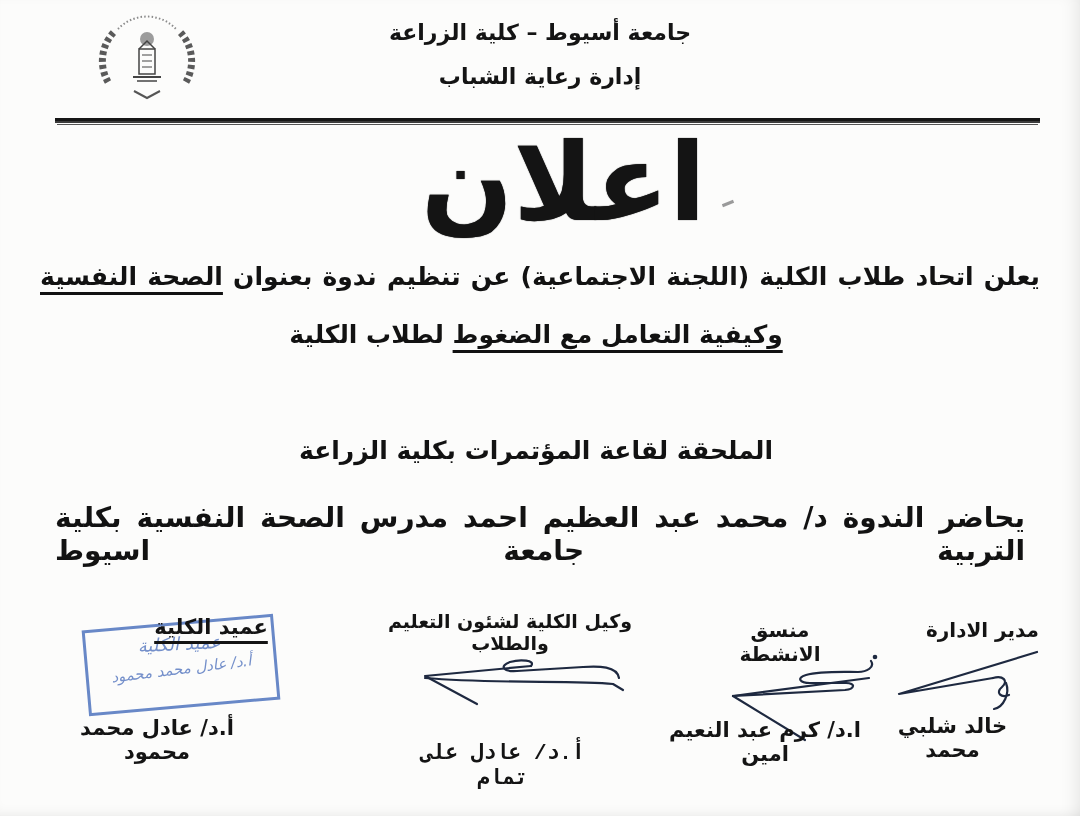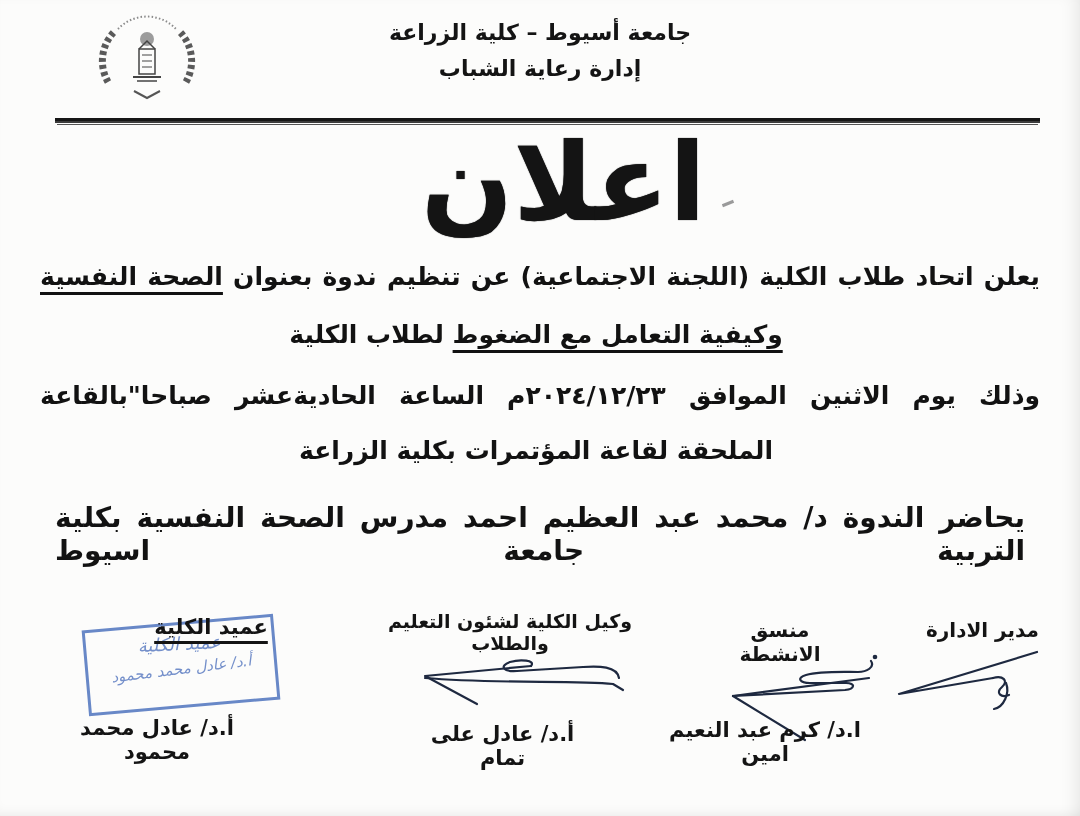--- a/index.html
+++ b/index.html
@@ -9,21 +9,21 @@
     background:#fcfcfb;
     overflow:hidden;
     font-family:"DejaVu Sans",sans-serif;
     color:#141414;
     box-shadow:inset -14px 0 18px -12px rgba(0,0,0,.10), inset 0 -10px 14px -10px rgba(0,0,0,.08);
   }
   .abs{position:absolute;}
   
   .hdr-line{left:0;right:0;text-align:center;font-weight:bold;font-size:22px;direction:rtl;}
   .hdr1{top:20px;}
-  .hdr2{top:56px;}
+  .hdr2{top:64px;}
   .divider{left:55px;width:985px;top:118px;height:3px;background:#161616;border-bottom:2px solid #3c3c3c;box-shadow:0 4px 0 -2px #555;}
   
   .title{top:126px;left:0;right:0;text-align:center;direction:rtl;font-size:108px;line-height:1.05;font-weight:bold;letter-spacing:2px;text-shadow:0 0 1px #000;padding-left:47px;}
   .title-dash{left:722px;top:202px;width:12px;height:3px;background:#9a9a9a;transform:rotate(-22deg);}
   
   .bodyline{direction:rtl;font-weight:bold;color:#121212;}
   .full{left:40px;right:40px;text-align:justify;text-align-last:justify;}
   .centered{left:0;right:8px;text-align:center;}
   .fs31{font-size:25px;}
   .fs28{font-size:28px;}
@@ -77,55 +77,55 @@
 
   <div class="abs divider"></div>
 
   <div class="abs title">اعلان</div>
   <div class="abs title-dash"></div>
 
   <div class="abs bodyline full fs31 l1"><span>يعلن اتحاد طلاب الكلية (اللجنة الاجتماعية) عن تنظيم ندوة بعنوان </span><span class="u">الصحة النفسية</span></div>
 
   <div class="abs bodyline centered fs31 l2"><span class="u">وكيفية التعامل مع الضغوط</span><span> لطلاب الكلية</span></div>
 
-  <div class="abs bodyline full fs31 l3">وذلك يوم الاثنين  الموافق ٢٠٢٤/١٢/٢٣م الساعة الحاديةعشر صباحا"بالقاعة</div>
 
   <div class="abs bodyline centered fs31 l4">الملحقة لقاعة المؤتمرات بكلية الزراعة</div>
 
   <div class="abs bodyline full fs28 l5">يحاضر الندوة د/ محمد عبد العظيم احمد مدرس الصحة النفسية بكلية التربية جامعة اسيوط</div>
 
   <div class="abs sig-title" style="left:915px;top:618px;width:135px;">مدير الادارة</div>
   <div class="abs" style="left:893px;top:636px;">
     <svg class="sig-svg" width="152" height="80" viewBox="0 0 152 80">
       <path d="M144,16 L6,58 L100,42"></path>
       <path d="M100,42 c10,-3 16,3 9,9 c-7,6 -1,11 7,8"></path>
       <path d="M113,47 c4,10 -2,24 -12,26"></path>
     </svg>
   </div>
+  <div class="abs sig-name" style="left:890px;top:714px;width:125px;">خالد شلبي محمد</div>
 
   <div class="abs sig-title" style="left:710px;top:618px;width:140px;text-align:center;">منسق الانشطة</div>
   <div class="abs" style="left:655px;top:648px;">
     <svg class="sig-svg" width="235" height="100" viewBox="0 0 235 100">
       <circle cx="220" cy="9" r="2.3" fill="#1e2940" stroke="none"></circle>
       <path d="M216,13 c4,6 -4,11 -13,11 c-16,0 -38,-1 -52,3 c-10,3 -6,8 4,8 l36,0 c10,0 9,6 -1,7 L78,48"></path>
       <path d="M78,48 L214,30"></path>
       <path d="M78,48 L150,92"></path>
     </svg>
   </div>
   <div class="abs sig-name" style="left:655px;top:718px;width:220px;">ا.د/ كرم عبد النعيم امين</div>
 
   <div class="abs sig-title" style="left:365px;top:610px;width:290px;font-size:19px;">وكيل الكلية لشئون التعليم والطلاب</div>
   <div class="abs" style="left:395px;top:642px;">
     <svg class="sig-svg" width="235" height="85" viewBox="0 0 235 85">
       <path d="M224,36 c-2,-12 -20,-12 -36,-11 l-66,4 c-14,1 -18,-5 -7,-9 c10,-3 26,-2 21,4"></path>
       <path d="M136,24 L30,34 L82,62"></path>
       <path d="M30,36 C100,42 180,38 218,42 l10,6"></path>
     </svg>
   </div>
-  <div class="abs sig-name" style="left:415px;top:722px;width:175px;">أ.د/ عادل على تمام</div>
+  <div class="abs sig-name" style="left:415px;top:740px;width:175px;font-family:Liberation Mono, monospace;">أ.د/ عادل على تمام</div>
 
   <div class="abs sig-title u dean-title">عميد الكلية</div>
   <div class="abs stamp">
     <div class="stamp-line stamp-l1">عميد الكلية</div>
     <div class="stamp-line stamp-l2">أ.د/ عادل محمد محمود</div>
   </div>
   <div class="abs sig-name" style="left:52px;top:716px;width:210px;">أ.د/ عادل محمد محمود</div>
 
 </div>
 

